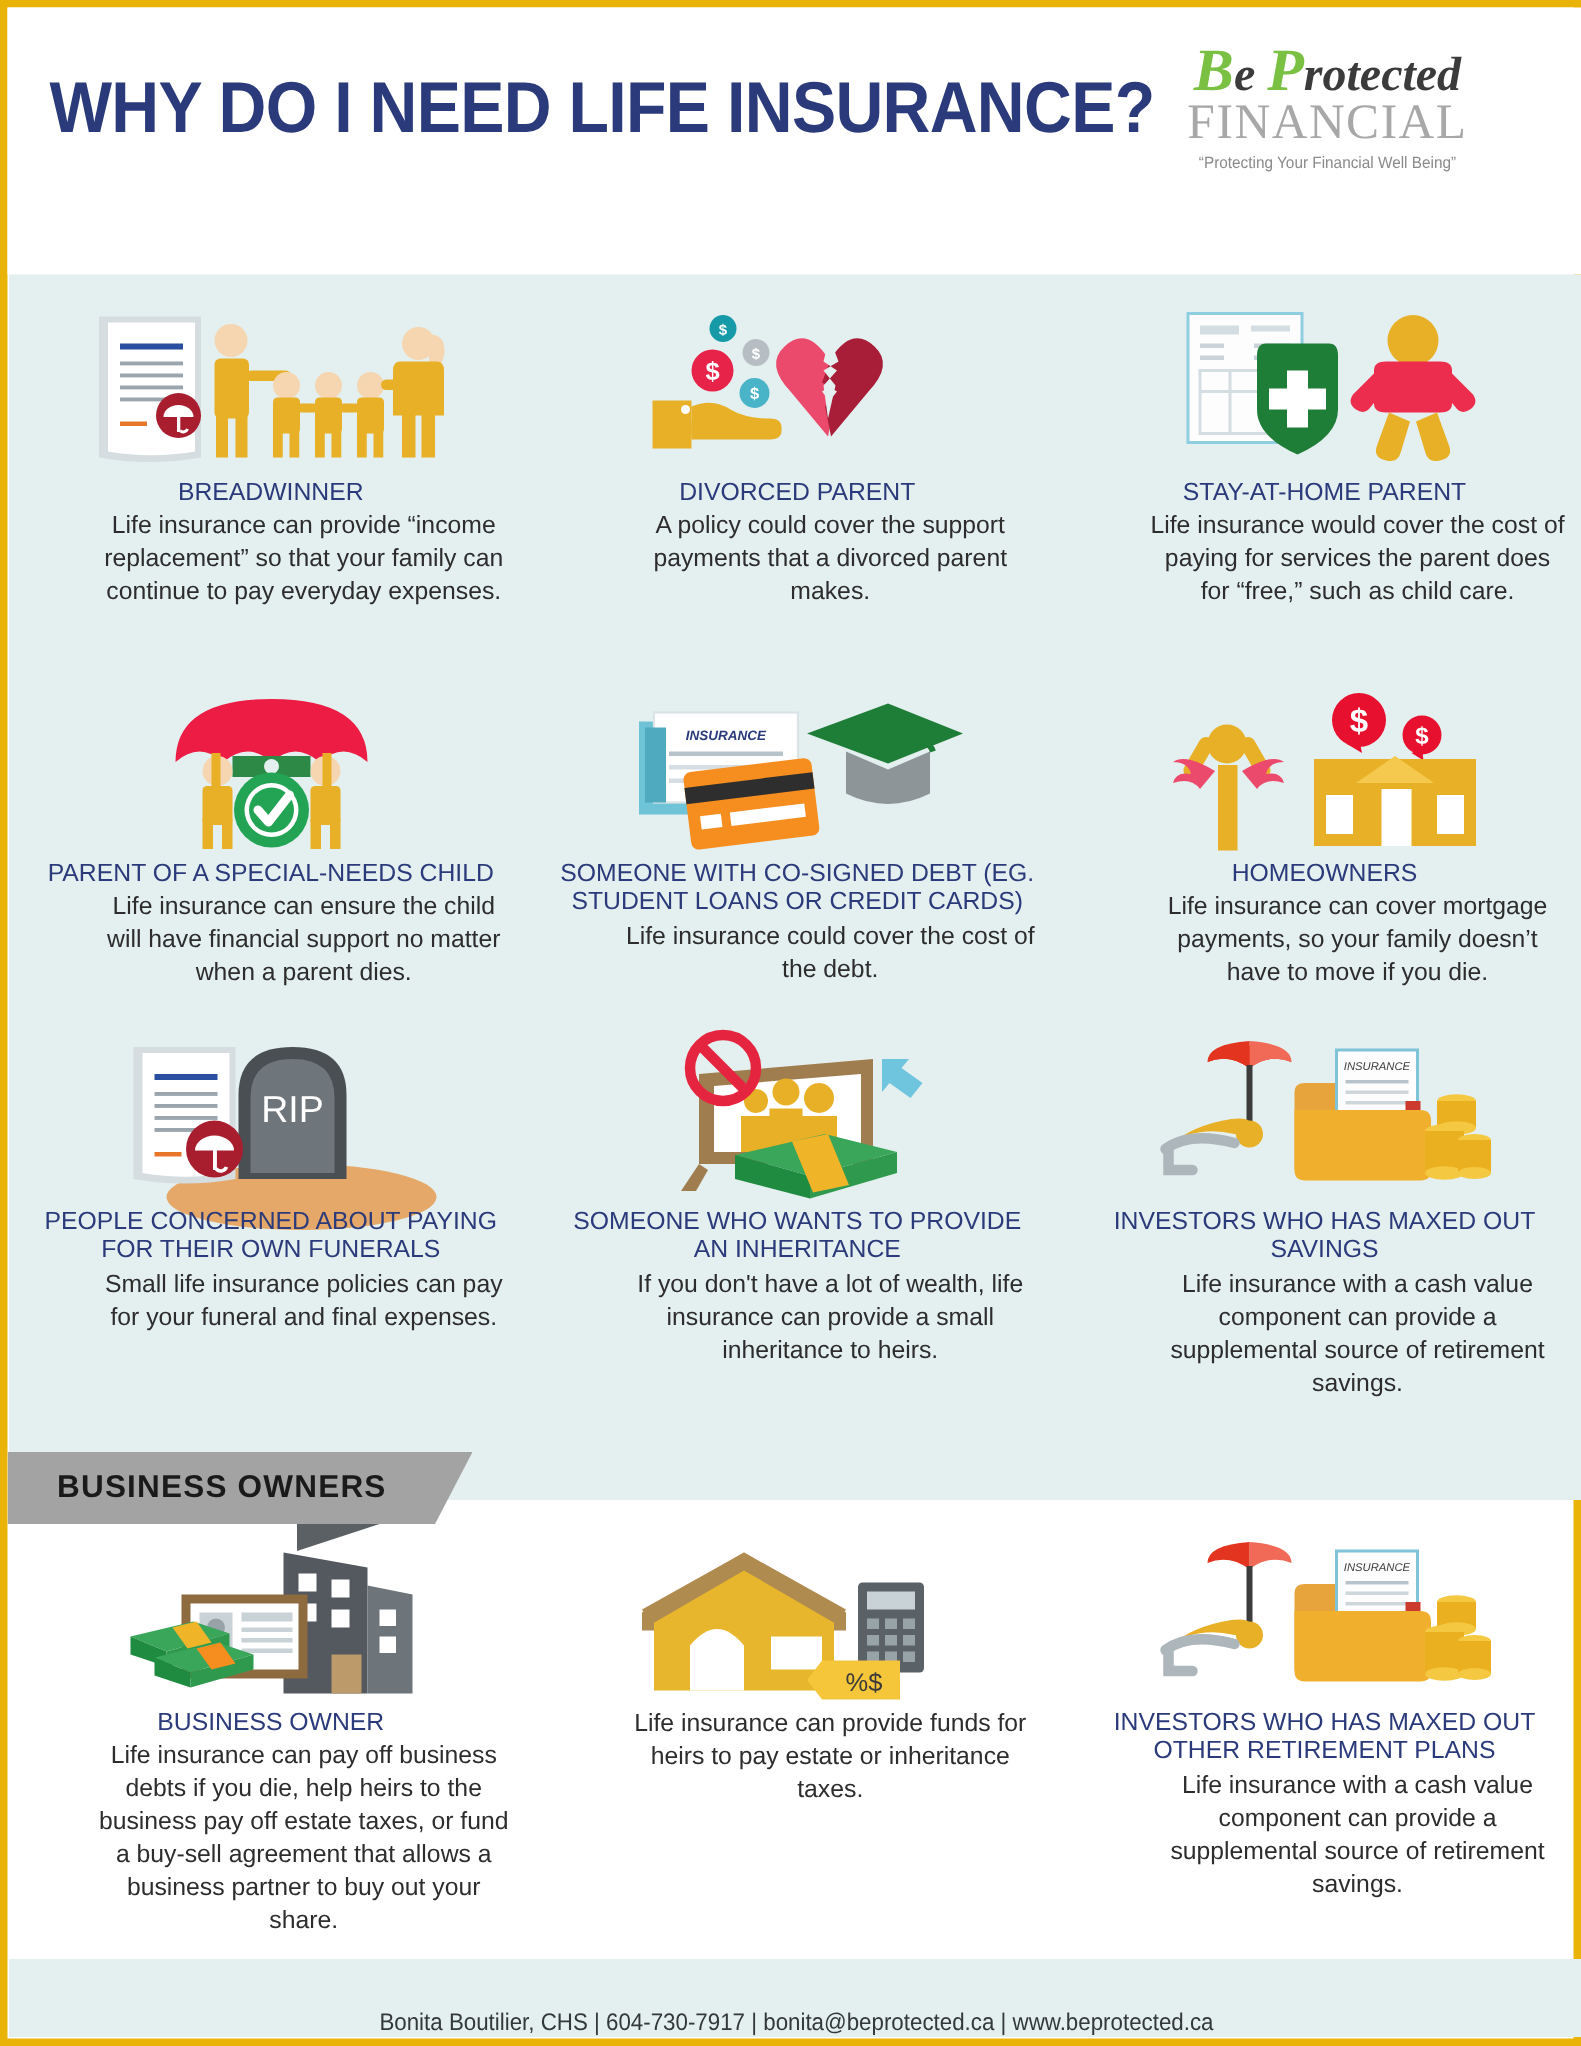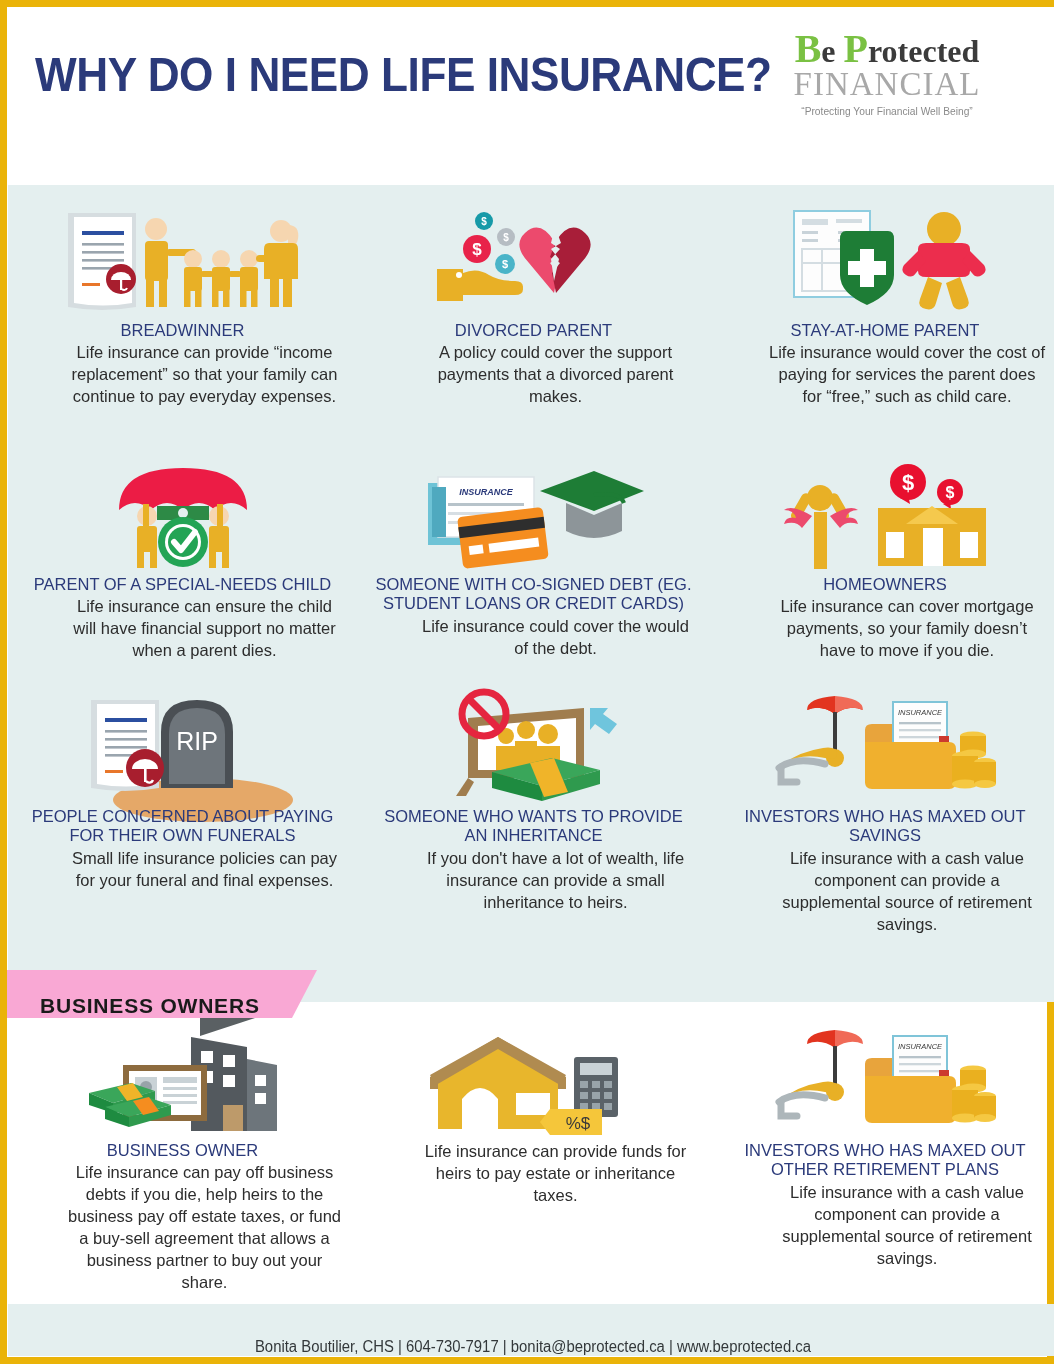--- a/index.html
+++ b/index.html
@@ -6,21 +6,21 @@
   html, body {
     width: 1054px; height: 1364px;
     background: #ffffff;
     font-family: "Liberation Sans", sans-serif;
     overflow: hidden;
   }
   .page {
     position: relative;
     width: 1054px; height: 1364px;
     background: #ffffff;
-    border: 7px solid #eab308;
+    border: 5px solid #eab308;
   }
 
   
   .header {
     position: absolute; top: 0; left: 0;
     width: 1054px; height: 178px;
     background: #ffffff;
   }
   .page-title {
     position: absolute;
@@ -40,20 +40,21 @@
     width: 220px;
     text-align: center;
     font-family: "Liberation Serif", serif;
   }
   .logo-line1 {
     font-size: 32px; font-weight: bold;
     color: #3b3b3b;
     line-height: 1.0;
     letter-spacing: 0px;
     white-space: nowrap;
+    font-style: italic;
   }
   .logo-line1 .cap { color: #7ac143; font-size: 40px; }
   .logo-line2 {
     font-size: 33px;
     color: #a8a8a8;
     line-height: 1.05;
     letter-spacing: 1px;
     margin-top: -2px;
   }
   .logo-tag {
@@ -109,23 +110,23 @@
   .row1 { position: absolute; top: 198px; left: 0; }
   .row2 { position: absolute; top: 452px; left: 0; }
   .row3 { position: absolute; top: 684px; left: 0; }
   .row4 { position: absolute; top: 1018px; left: 0; }
 
   
   .banner {
     position: absolute;
     left: 0; top: 963px;
     width: 310px; height: 48px;
-    background: #f9a8d4;
+    background: #a3a3a3;
     clip-path: polygon(0 0, 310px 0, 285px 48px, 0 48px);
-    display: flex; align-items: flex-end;
+    display: flex; align-items: center;
   }
   .banner-label {
     margin-left: 33px;
     font-size: 21px;
     font-weight: bold;
     color: #1a1a1a;
     letter-spacing: 0.8px;
   }
   .banner-fold {
     position: absolute;
@@ -319,21 +320,21 @@
             <rect x="36" y="54" width="86" height="11" fill="#2e2e2e"></rect>
             <rect x="44" y="74" width="14" height="9" fill="#ffffff"></rect>
             <rect x="64" y="74" width="50" height="9" fill="#ffffff"></rect>
           </g>
           <path d="M116 22 L170 2 L220 22 L170 42 Z" fill="#1e7d36"></path>
           <path d="M142 34 L142 62 Q170 76 198 62 L198 34 L170 46 Z" fill="#8d9599"></path>
           <path d="M170 26 q26 -4 30 8" stroke="#1e7d36" stroke-width="4" fill="none"></path>
         </svg>
       </div>
       <div class="cell-title">SOMEONE WITH CO-SIGNED DEBT (EG. STUDENT LOANS OR CREDIT CARDS)</div>
-      <div class="cell-body">Life insurance could cover the would of the debt.</div>
+      <div class="cell-body">Life insurance could cover the cost of the debt.</div>
     </div>
 
     <div class="cell">
       <div class="art">
         <svg width="215" height="105" viewBox="0 0 215 105">
           <circle cx="42" cy="34" r="13" fill="#e8b026"></circle>
           <rect x="36" y="48" width="13" height="57" fill="#e8b026"></rect>
           <rect x="18" y="28" width="10" height="30" rx="5" fill="#e8b026" transform="rotate(30 23 43)"></rect>
           <rect x="56" y="28" width="10" height="30" rx="5" fill="#e8b026" transform="rotate(-30 61 43)"></rect>
           <path d="M34 52 q-20 -12 -28 -6 q10 0 12 8 q-10 -2 -12 6 q12 -4 18 4 z" fill="#ec4a6d"></path>

